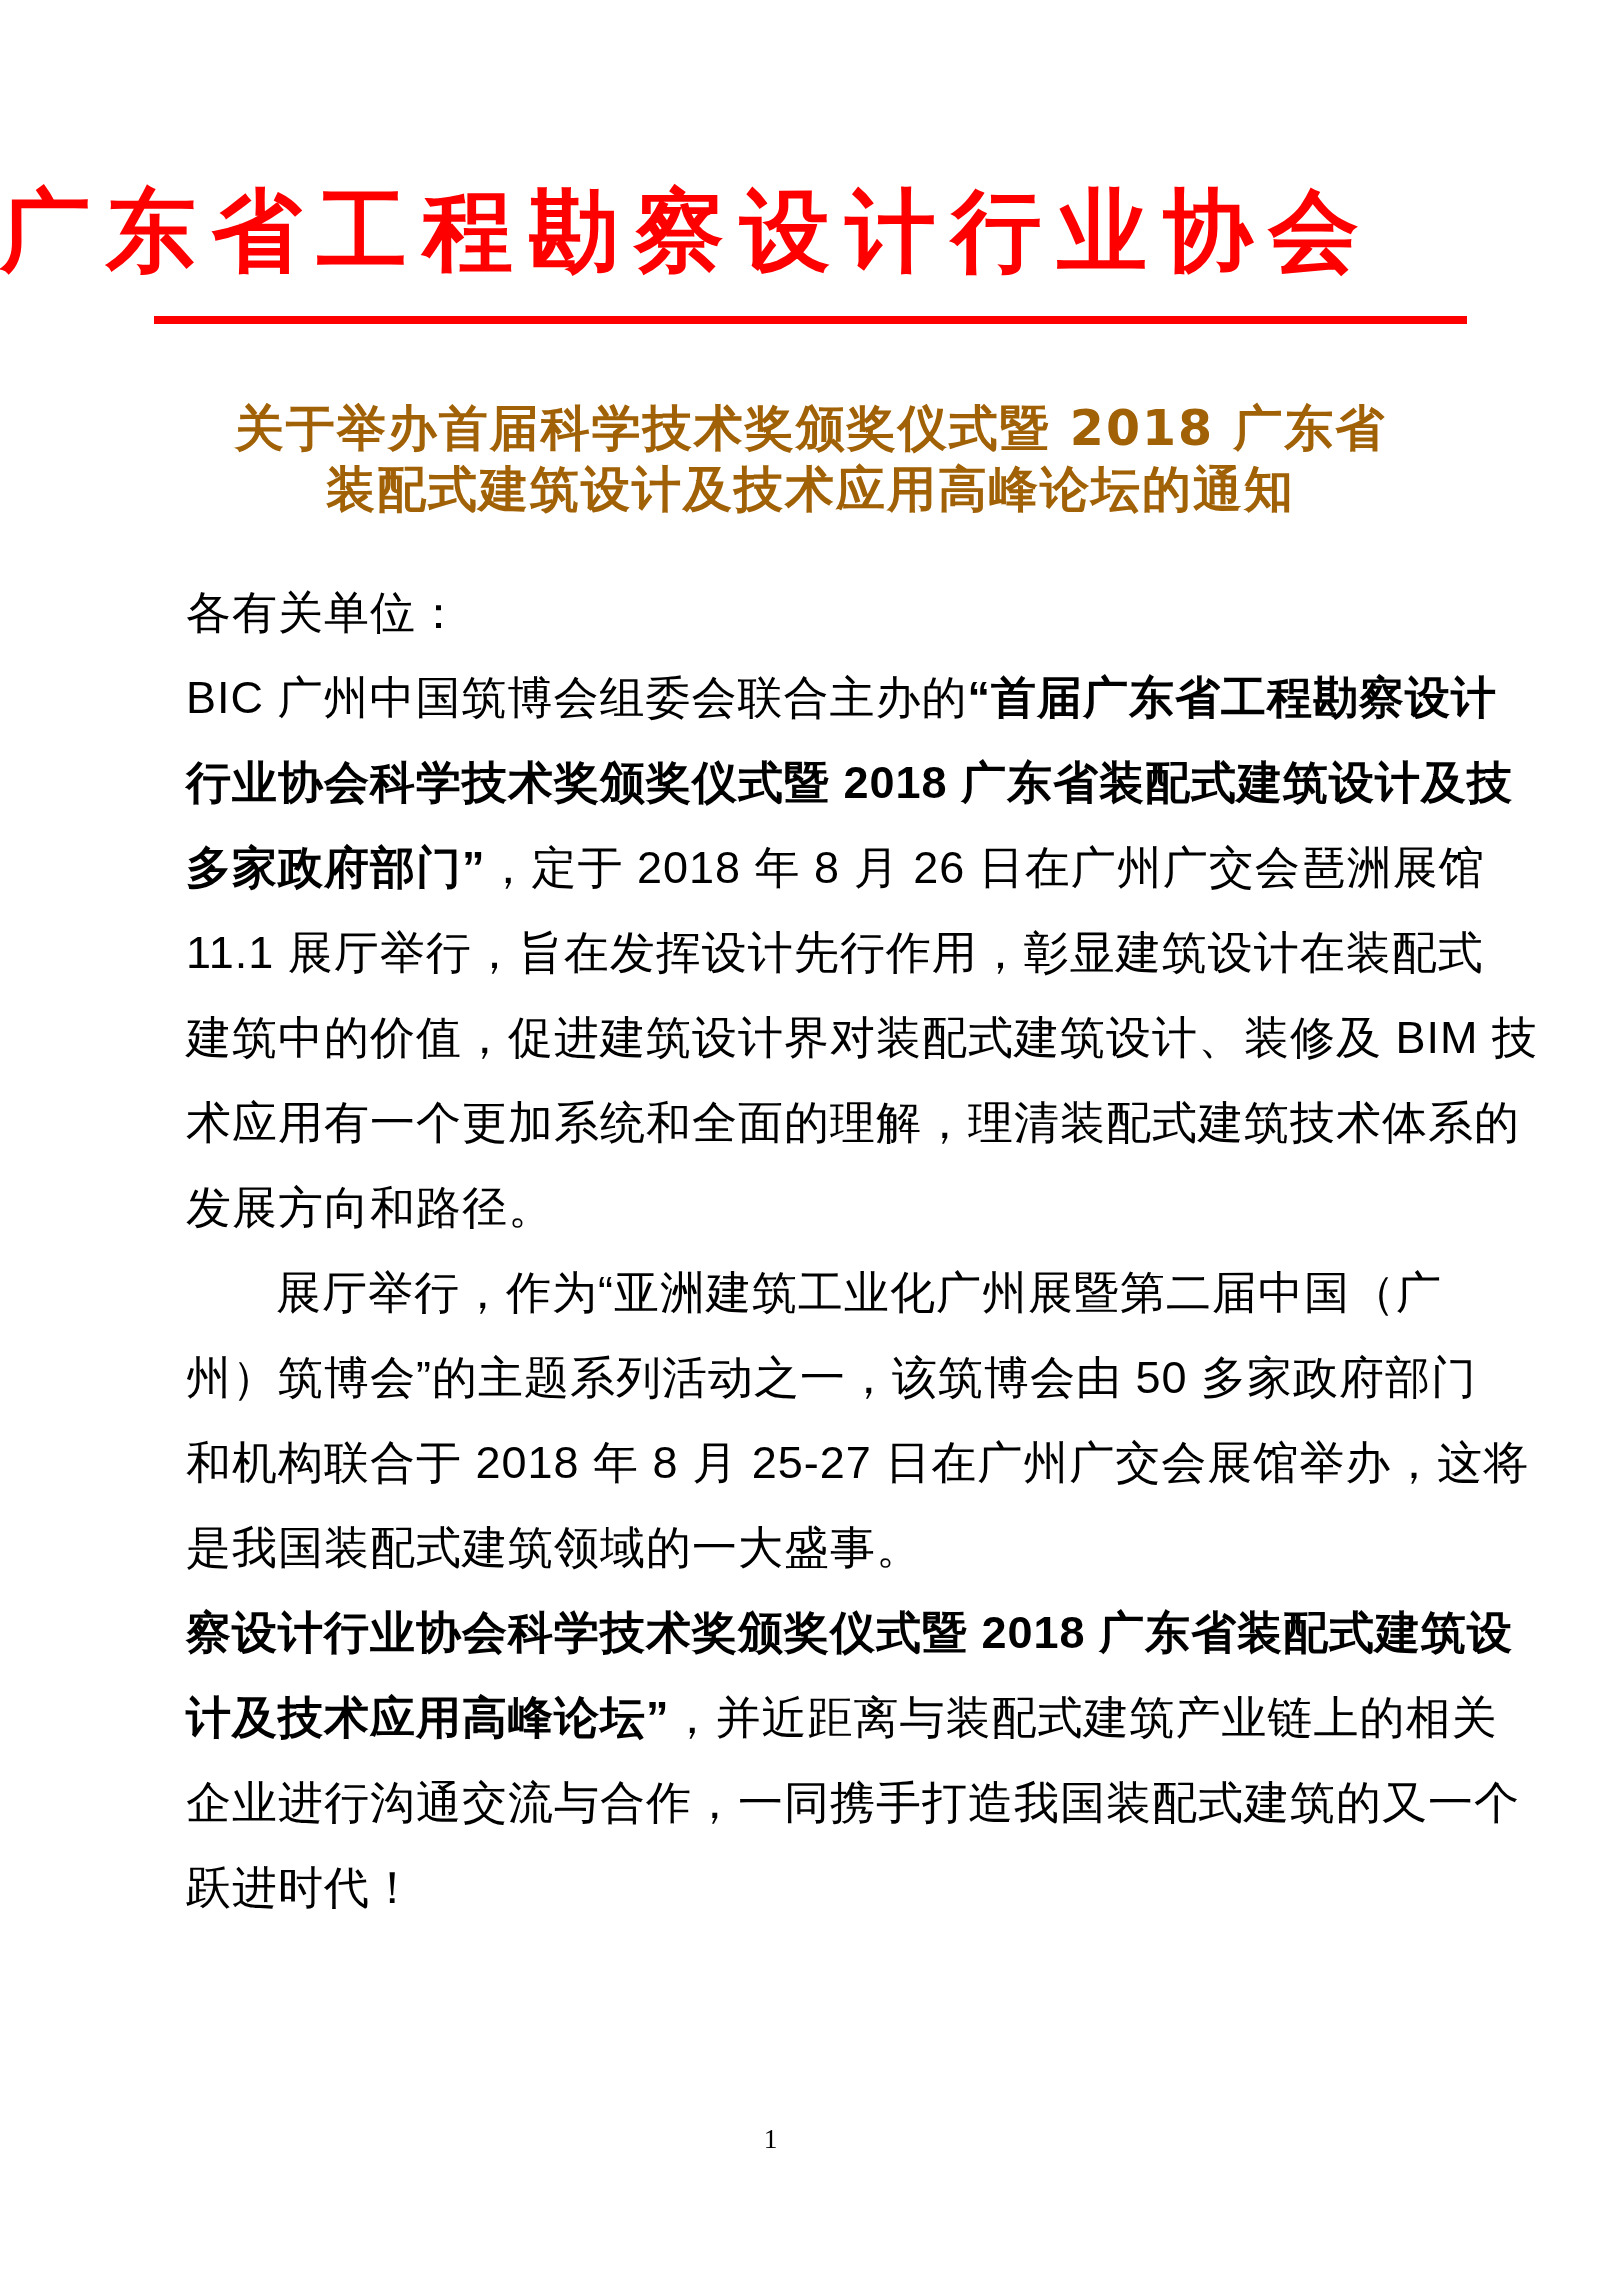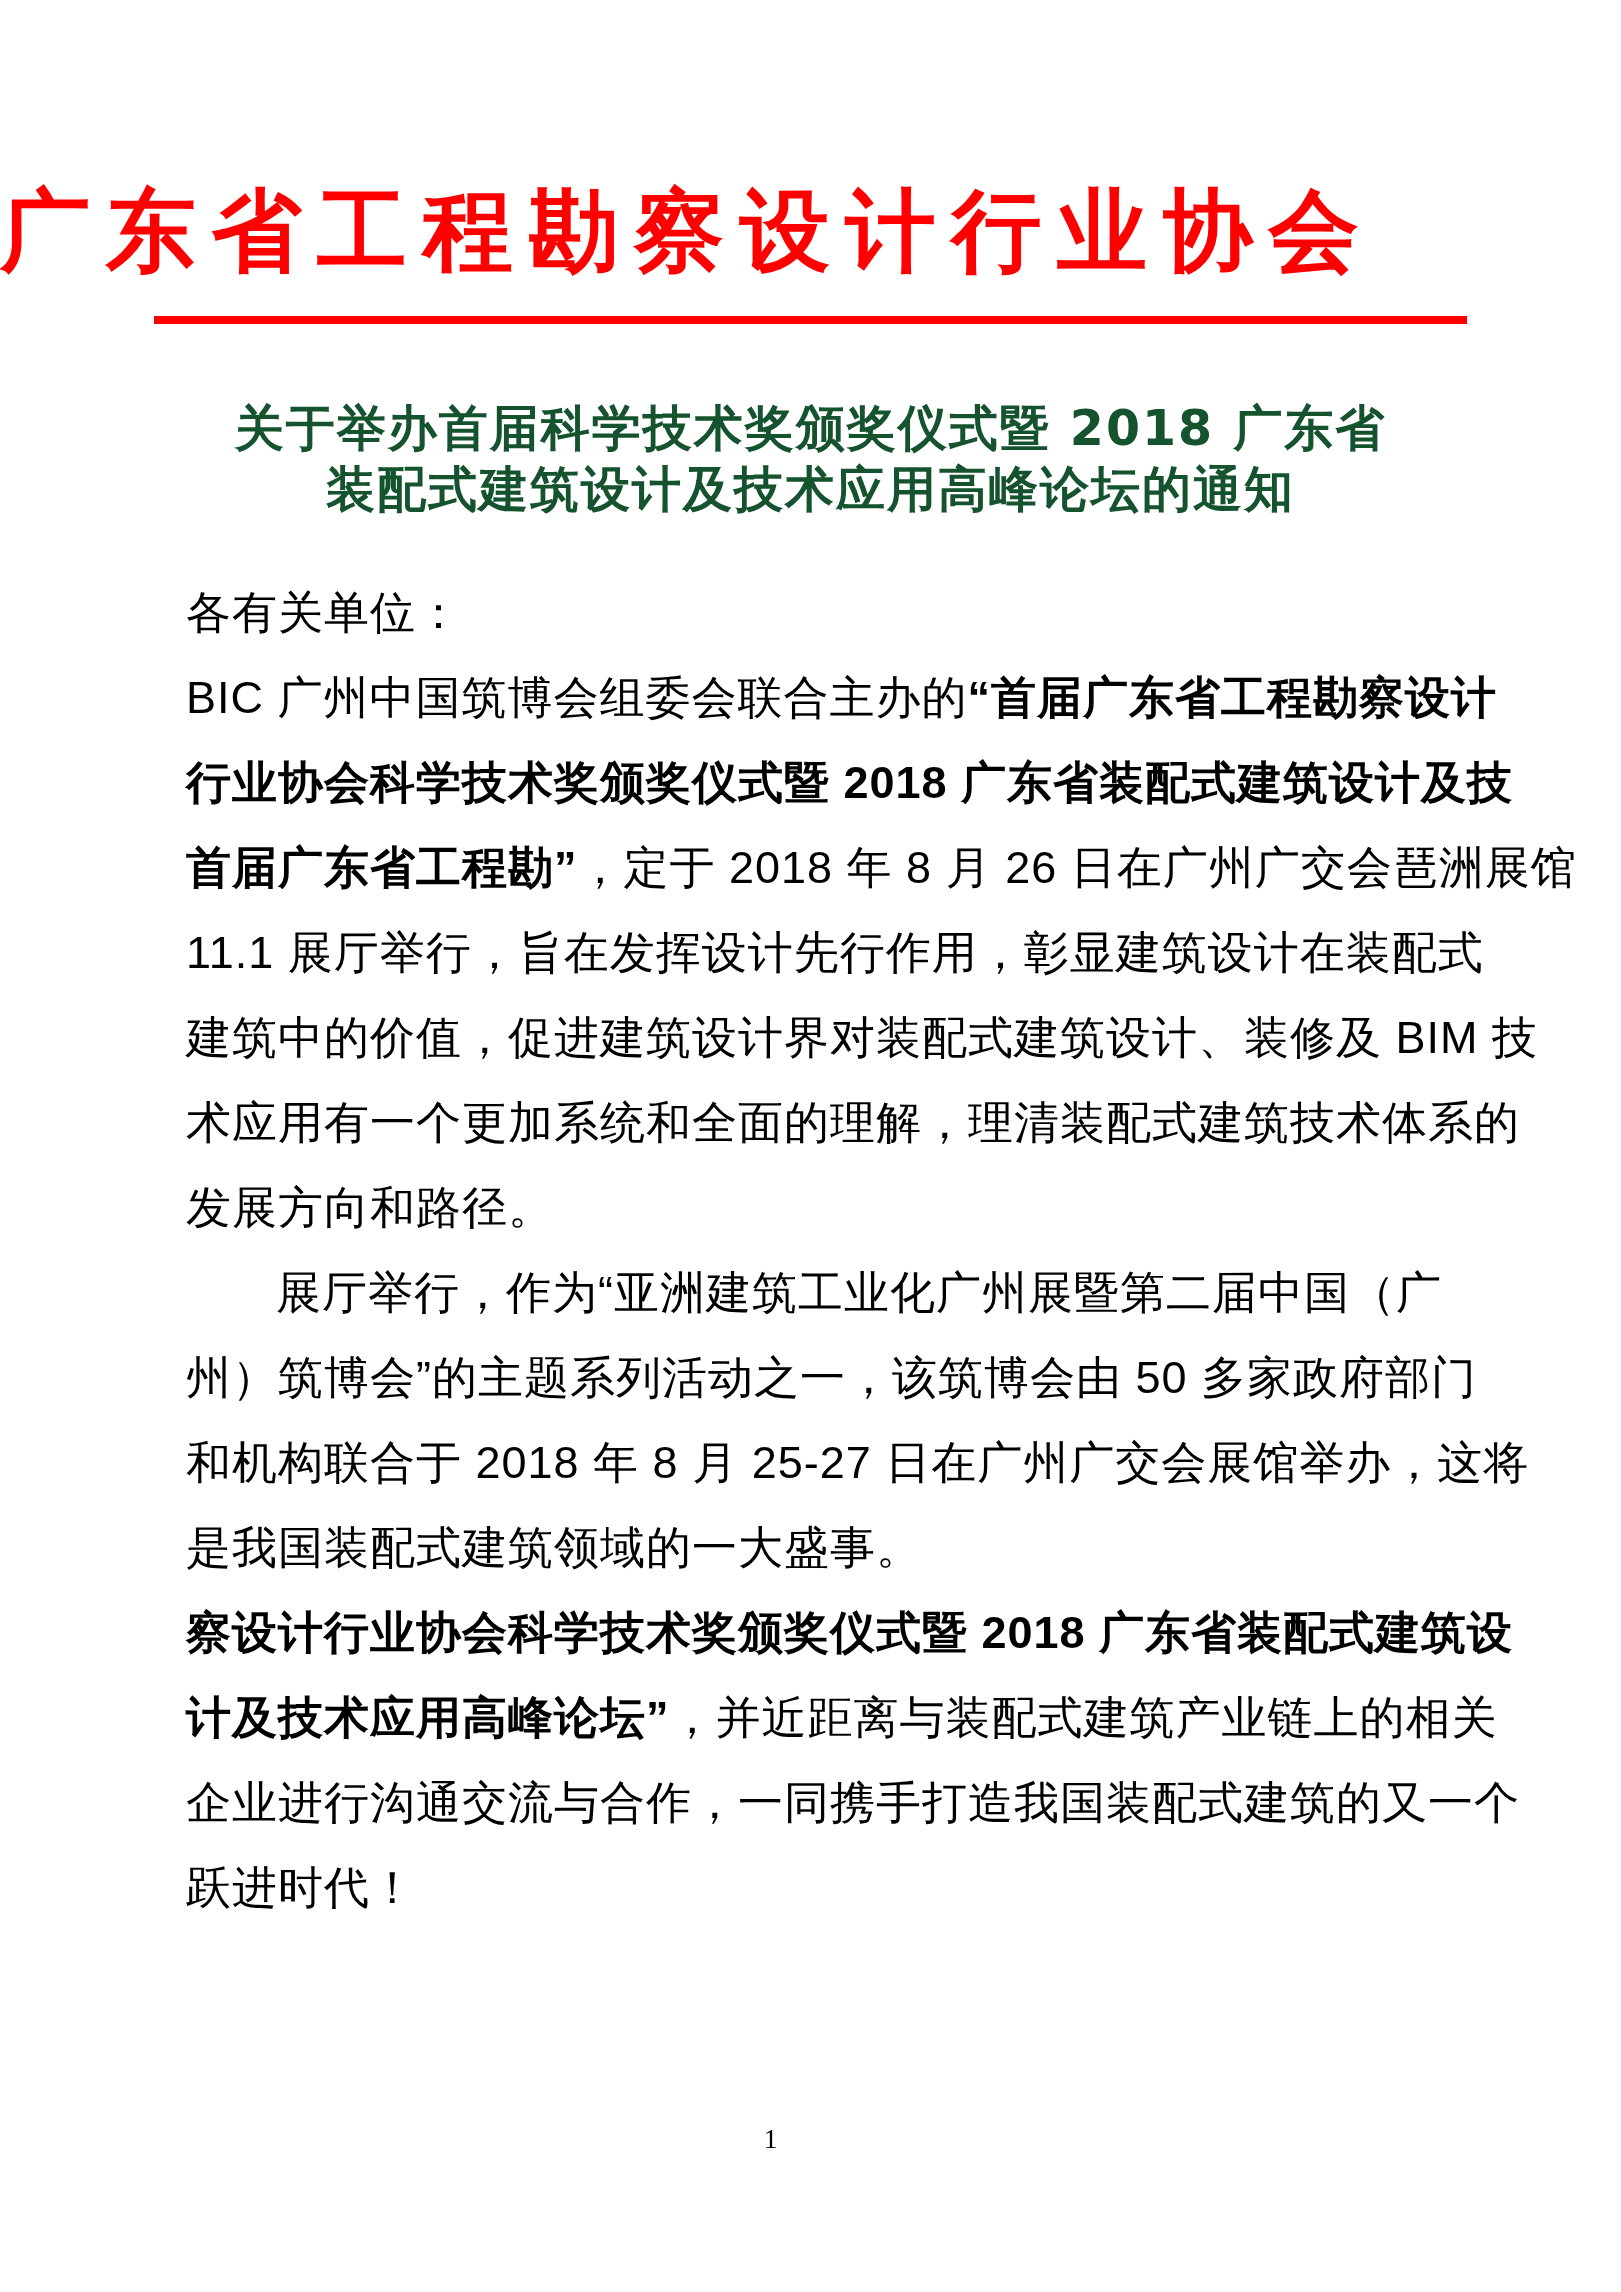--- a/index.html
+++ b/index.html
@@ -41,21 +41,21 @@
     position: absolute;
     top: 398px;
     left: 0;
     width: 1621px;
     text-align: center;
     font-family: "DejaVu Sans", "Liberation Sans", sans-serif;
     font-weight: bold;
     font-size: 49px;
     line-height: 61px;
     letter-spacing: 2px;
-    color: #14532d;
+    color: #a16207;
   }
   .body-text {
     position: absolute;
     top: 570px;
     left: 186px;
     width: 1259px;
     font-family: Liberation Sans, sans-serif;
     font-size: 45px;
     color: #000000;
     letter-spacing: 1px;
@@ -94,21 +94,21 @@
 
   <div class="doc-title">
     <div>关于举办首届科学技术奖颁奖仪式暨 2018 广东省</div>
     <div>装配式建筑设计及技术应用高峰论坛的通知</div>
   </div>
 
   <div class="body-text">
       <div class="line"><span class="seg">各有关单位：</span></div>
       <div class="line"><span class="seg">BIC 广州中国筑博会组委会联合主办的</span><span class="seg b">“首届广东省工程勘察设计</span></div>
       <div class="line"><span class="seg b">行业协会科学技术奖颁奖仪式暨 2018 广东省装配式建筑设计及技</span></div>
-      <div class="line"><span class="seg b">首届广东省工程勘”</span><span class="seg">，定于 2018 年 8 月 26 日在广州广交会琶洲展馆</span></div>
+      <div class="line"><span class="seg b">多家政府部门”</span><span class="seg">，定于 2018 年 8 月 26 日在广州广交会琶洲展馆</span></div>
       <div class="line"><span class="seg">11.1 展厅举行，旨在发挥设计先行作用，彰显建筑设计在装配式</span></div>
       <div class="line"><span class="seg">建筑中的价值，促进建筑设计界对装配式建筑设计、装修及 BIM 技</span></div>
       <div class="line"><span class="seg">术应用有一个更加系统和全面的理解，理清装配式建筑技术体系的</span></div>
       <div class="line"><span class="seg">发展方向和路径。</span></div>
       <div class="line indent"><span class="seg">展厅举行，作为“亚洲建筑工业化广州展暨第二届中国（广</span></div>
       <div class="line"><span class="seg">州）筑博会”的主题系列活动之一，该筑博会由 50 多家政府部门</span></div>
       <div class="line"><span class="seg">和机构联合于 2018 年 8 月 25-27 日在广州广交会展馆举办，这将</span></div>
       <div class="line"><span class="seg">是我国装配式建筑领域的一大盛事。</span></div>
       <div class="line"><span class="seg b">察设计行业协会科学技术奖颁奖仪式暨 2018 广东省装配式建筑设</span></div>
       <div class="line"><span class="seg b">计及技术应用高峰论坛”</span><span class="seg">，并近距离与装配式建筑产业链上的相关</span></div>

